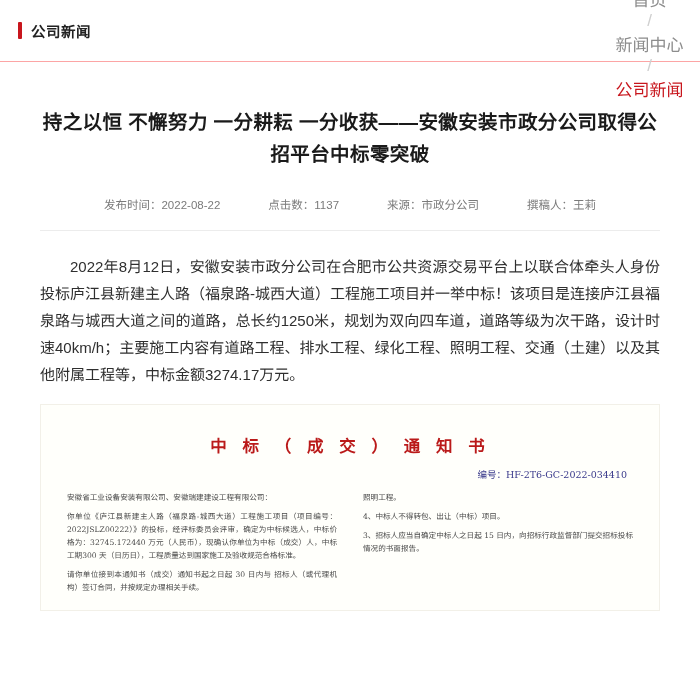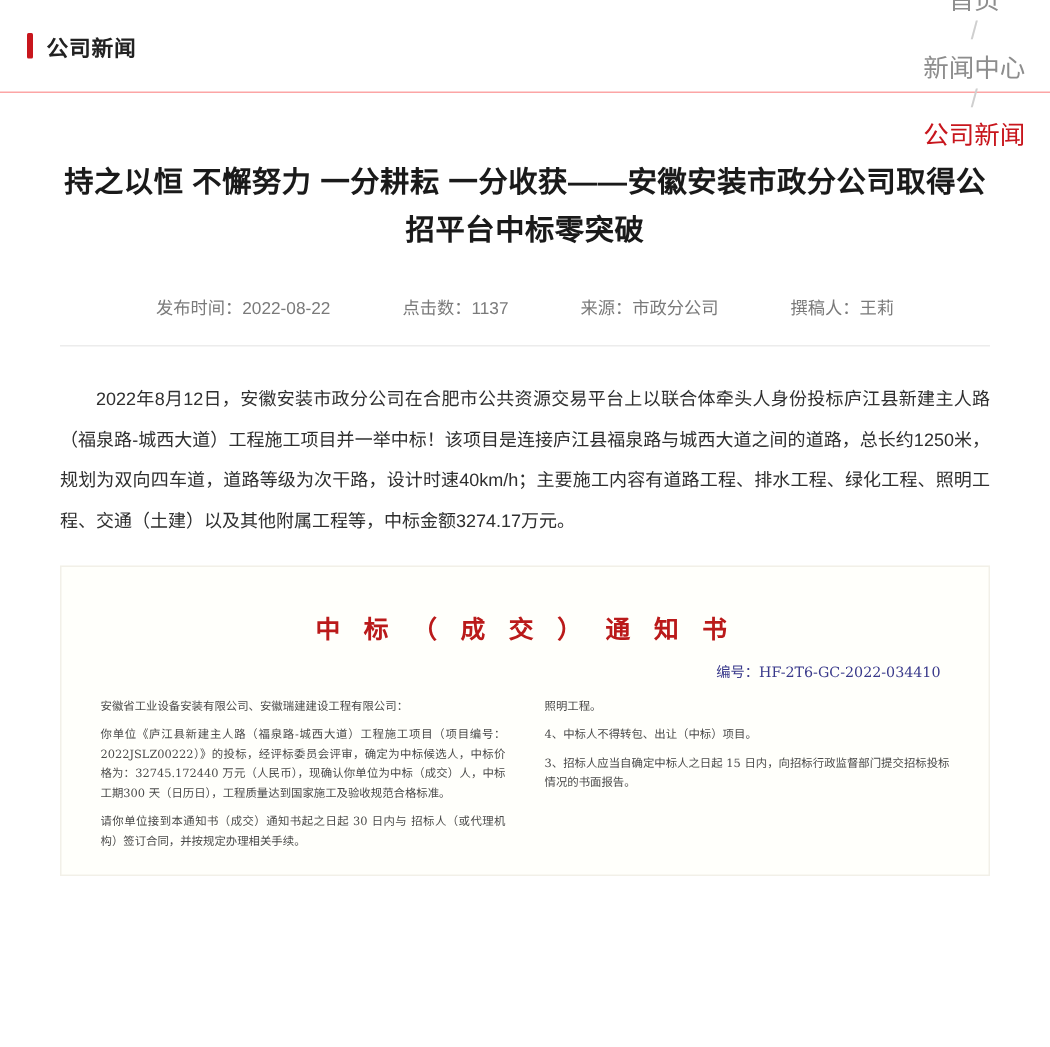--- a/index.html
+++ b/index.html
@@ -64,21 +64,21 @@
   .meta .m-item .v{color:#7a7a7a;}
 
   .divider{
     margin:18px 0 0 0;
     height:1px;
     background:#ececec;
   }
 
   .body{
     margin-top:22px;
-    font-size:12px;
+    font-size:15px;
     line-height:27px;
     color:#2f2f2f;
     text-align:justify;
   }
   .body p{margin:0 0 16px 0;text-indent:2em;}
 
   
   .doc-wrap{
     margin:16px 0 0 0;
     display:flex;

